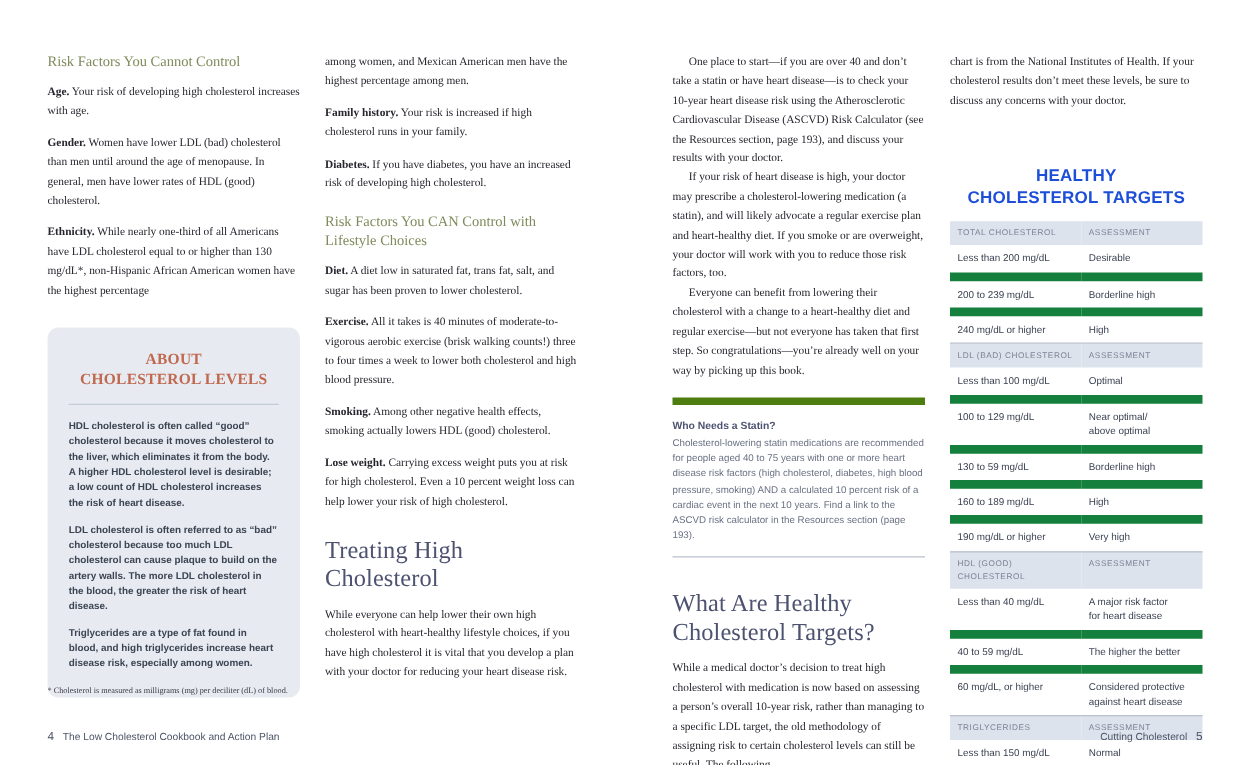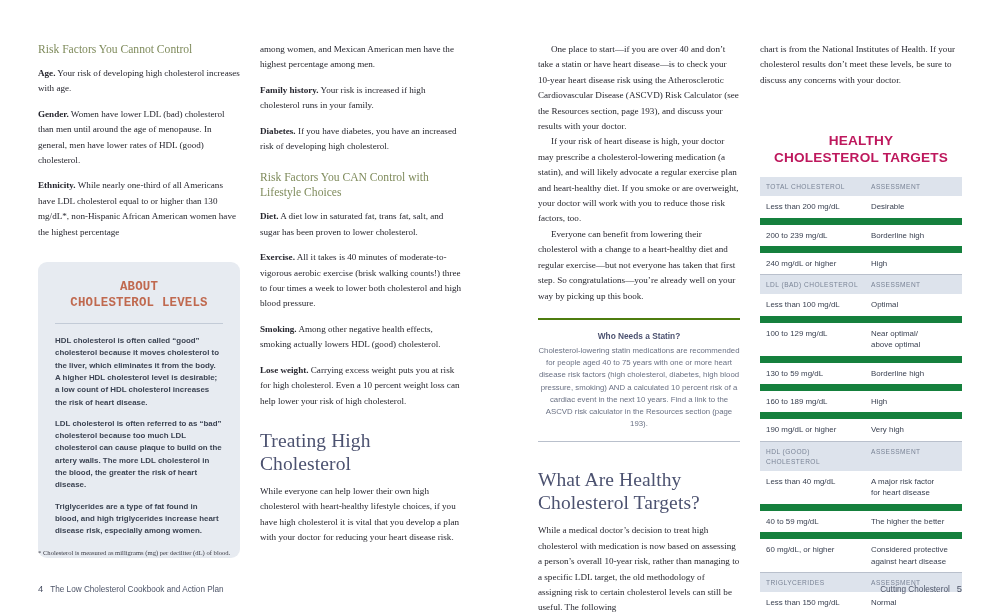--- a/index.html
+++ b/index.html
@@ -58,21 +58,21 @@
   }
 
   
   .tintbox {
     background: #e7ebf1;
     border-radius: 9px;
     padding: 17px 17px 20px 17px;
     margin-top: 22px;
   }
   .tintbox-title {
-    font-family: Liberation Mono, monospace;
+    font-family: Liberation Serif, serif;
     font-size: 12.4px;
     line-height: 16px;
     font-weight: bold;
     color: #c0694f;
     text-align: center;
     letter-spacing: .2px;
   }
   .tintbox-rule {
     border: 0;
     border-top: 1px solid #c3cbd7;
@@ -85,24 +85,23 @@
     color: #3c4453;
     margin-bottom: 9px;
   }
   .tintbox p:last-child { margin-bottom: 0; }
   .tintbox p.bold { font-weight: bold; }
 
   
   .callout {
     margin-top: 14px;
     padding-top: 11px;
-    border-top: 2px solid #4d7c0f;
+    border-top: 6px solid #4d7c0f;
     border-bottom: 1px solid #b9c0cc;
     padding-bottom: 11px;
-    text-align: center;
   }
   .callout-title {
     font-family: "Liberation Sans", sans-serif;
     font-size: 8.3px;
     font-weight: bold;
     color: #4c5270;
     margin-bottom: 4px;
   }
   .callout p {
     font-family: "Liberation Sans", sans-serif;
@@ -110,21 +109,21 @@
     line-height: 12.2px;
     color: #6a7184;
   }
 
   
   .table-title {
     font-family: "Liberation Sans", sans-serif;
     font-size: 13.6px;
     line-height: 17px;
     font-weight: bold;
-    color: #be185d;
+    color: #1d4ed8;
     text-align: center;
     margin-top: 44px;
     margin-bottom: 11px;
     letter-spacing: .2px;
   }
   table.targets {
     width: 100%;
     border-collapse: collapse;
     font-family: "Liberation Sans", sans-serif;
   }

